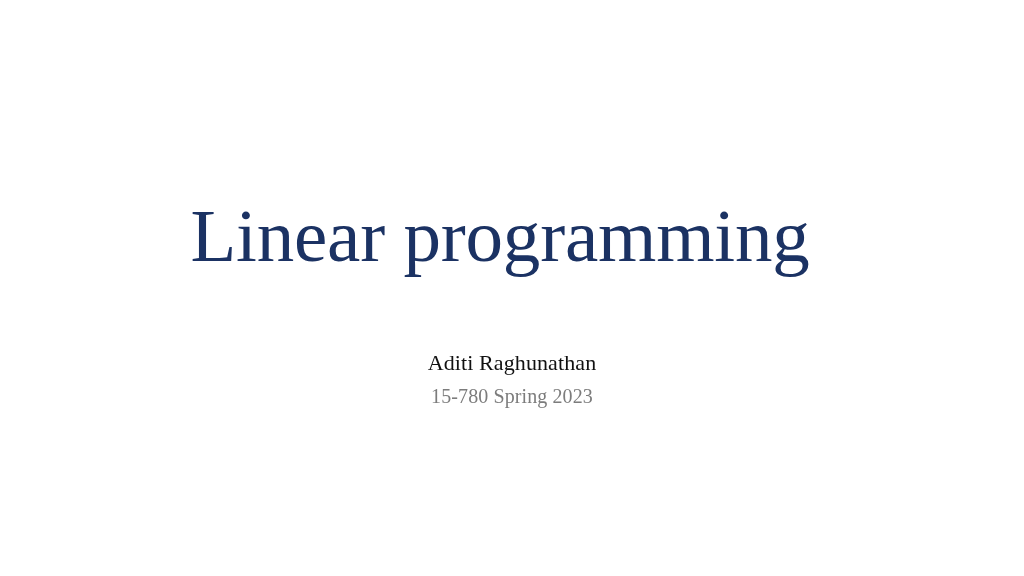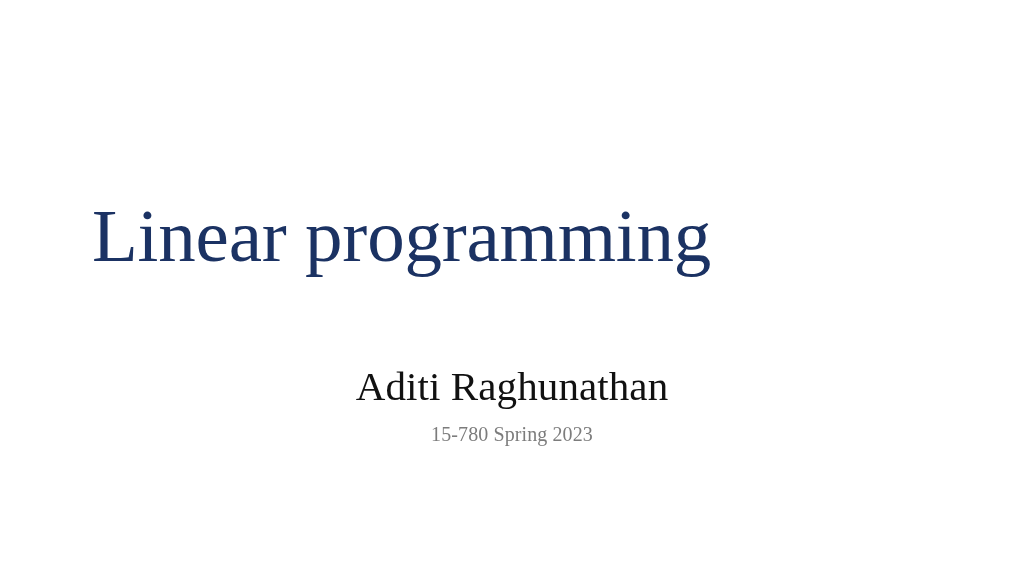--- a/index.html
+++ b/index.html
@@ -26,23 +26,24 @@
   .slide-content {
     position: absolute;
     left: 0;
     top: 0;
     width: 1024px;
     height: 576px;
   }
 
   .title-block {
     position: absolute;
-    left: 92px;
+    left: 80px;
     top: 196px;
     width: 840px;
+    text-align: center;
   }
 
   .slide-title {
     margin: 0;
     font-family: "Liberation Serif", "DejaVu Serif", serif;
     font-weight: 400;
     font-size: 75px;
     line-height: 1.06;
     letter-spacing: -0.2px;
     color: #1b3263;
@@ -51,24 +52,24 @@
 
   .subtitle-block {
     position: absolute;
     left: 92px;
     top: 350px;
     width: 840px;
     text-align: center;
   }
 
   .author-line {
-    margin: 11px;
+    margin: 0;
     font-family: "Liberation Serif", "DejaVu Serif", serif;
     font-weight: 400;
-    font-size: 41px;
+    font-size: 22px;
     line-height: 1.22;
     letter-spacing: 0.1px;
     color: #111111;
     white-space: nowrap;
   }
 
   .course-line {
     margin: 7px 0 0 0;
     font-family: "Liberation Serif", "DejaVu Serif", serif;
     font-weight: 400;

